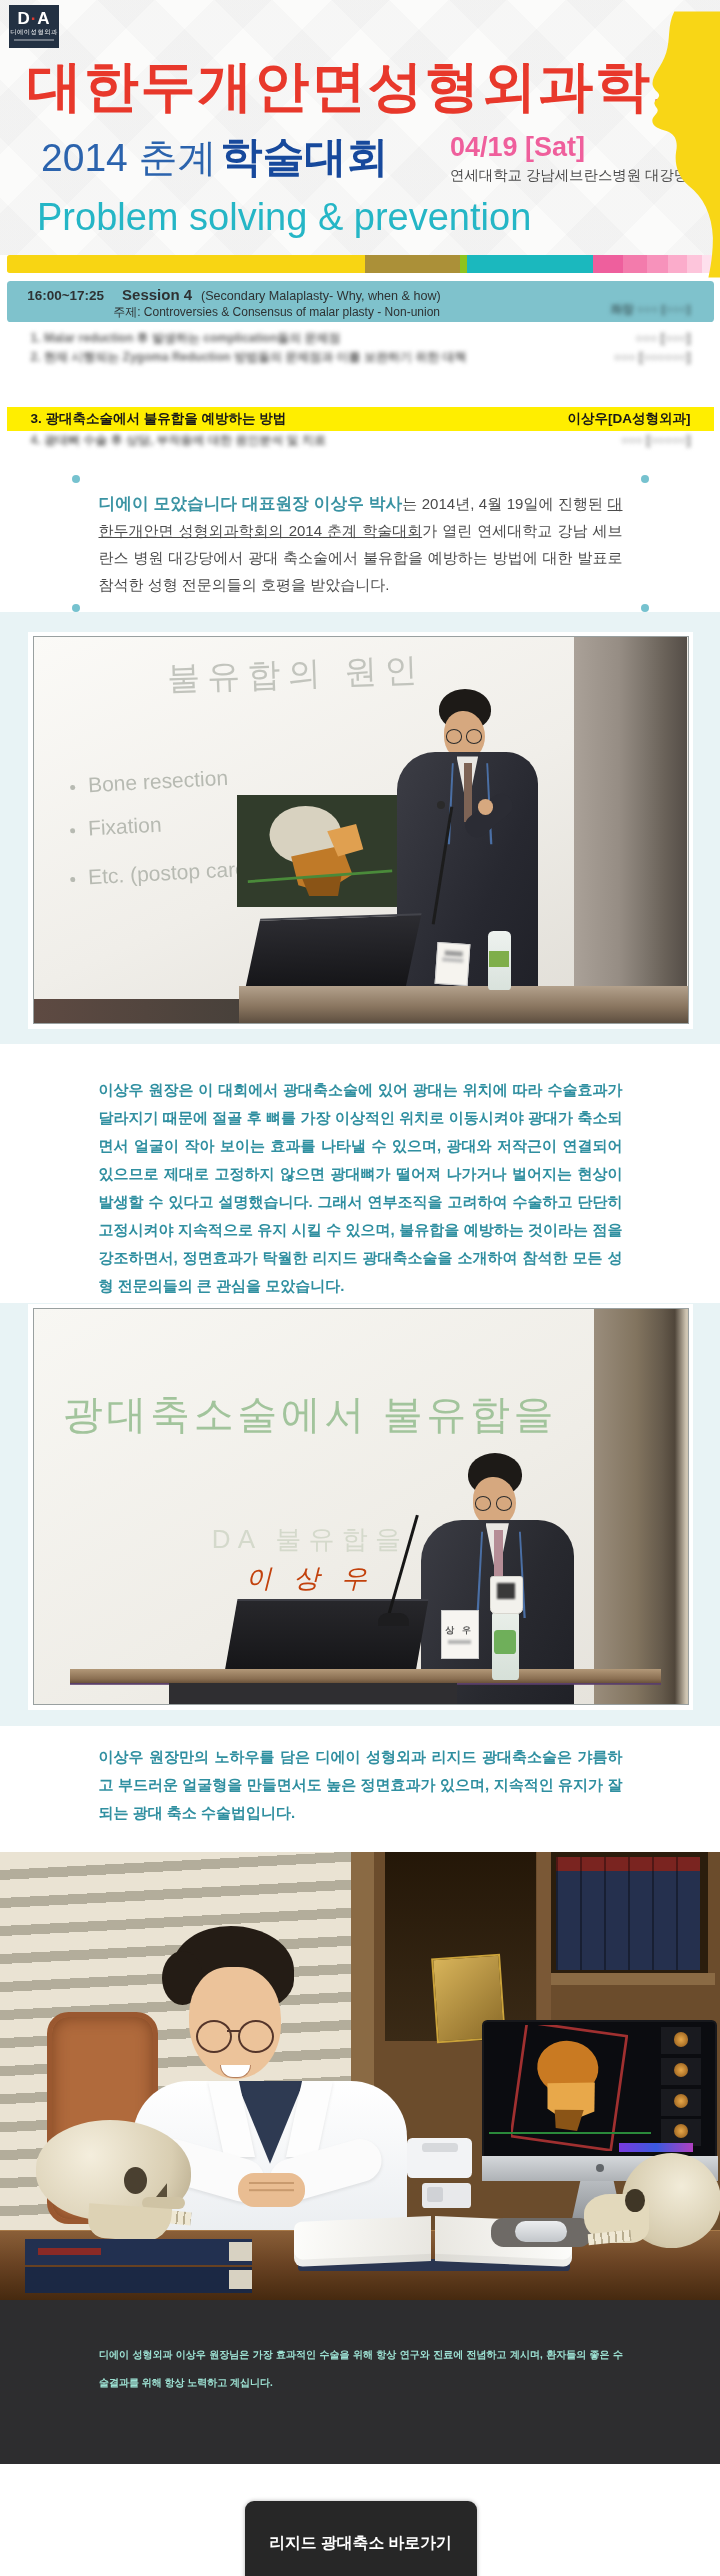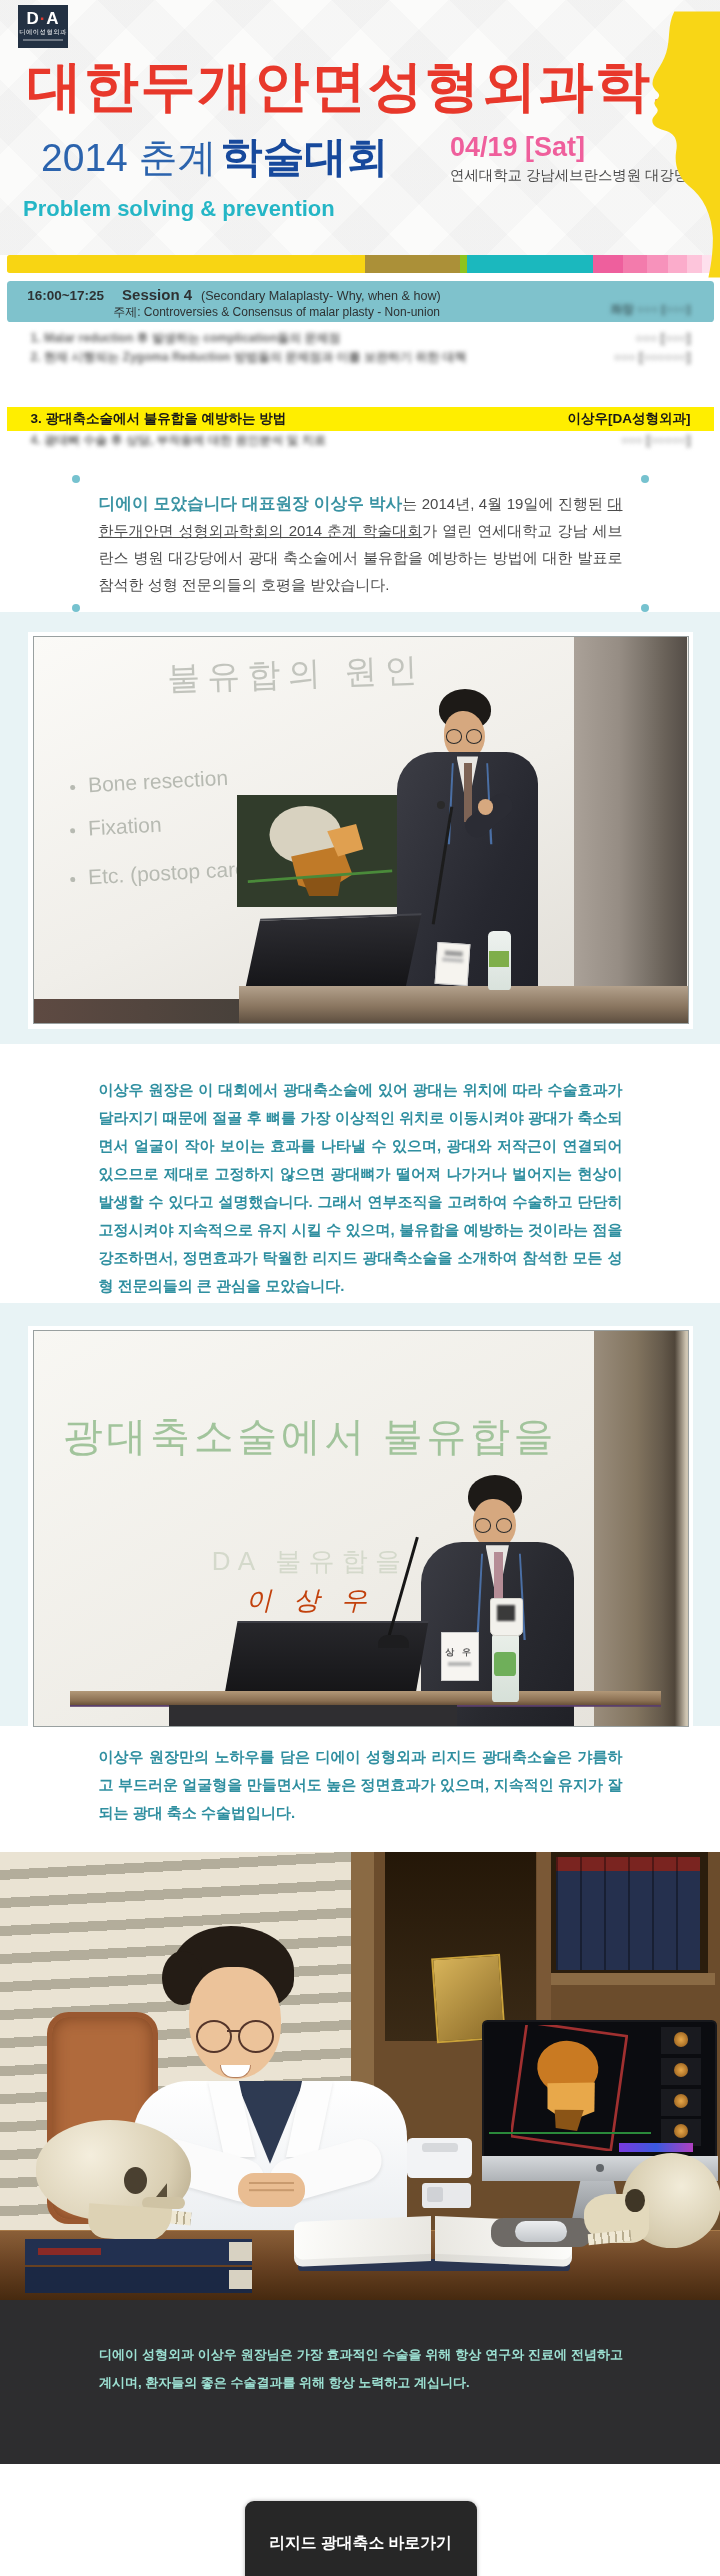--- a/index.html
+++ b/index.html
@@ -3,35 +3,35 @@
 <meta charset="utf-8">
 <style>
   html,body{margin:0;padding:0;background:#fff;}
   .page{position:relative;width:721px;height:2576px;margin:0 auto;background:#fff;overflow:hidden;
         font-family:"Liberation Sans","DejaVu Sans",sans-serif;}
 
   
   .header{position:relative;height:255px;background-color:#fbfbfa;
     background-image:repeating-linear-gradient(45deg,rgba(120,120,130,.035) 0 41px,transparent 41px 83px),
                      repeating-linear-gradient(-45deg,rgba(120,120,130,.035) 0 41px,transparent 41px 83px);}
-  .logo{position:absolute;left:18px;top:5.4px;width:50px;height:43px;background:#233143;color:#fff;
+  .logo{position:absolute;left:9px;top:5.4px;width:50px;height:43px;background:#233143;color:#fff;
         text-align:center;z-index:4;}
   .logo-da{font-size:17px;font-weight:bold;letter-spacing:0.9px;line-height:19px;margin-top:3.6px;}
   .logo-da .dot{color:#e0392f;}
   .logo-kr{font-size:6.3px;letter-spacing:0.5px;line-height:8px;}
   .logo-en{margin:2.7px auto 0;width:40px;height:2.7px;background:rgba(255,255,255,.35);}
   .h-title{position:absolute;left:27px;top:50px;width:685px;white-space:nowrap;
            font-family:"Liberation Serif","DejaVu Serif",serif;font-weight:bold;
            font-size:55px;color:#e8382b;letter-spacing:1.8px;z-index:2;}
   .h-sub{position:absolute;left:41px;top:129px;white-space:nowrap;z-index:2;}
   .h-season{font-size:39px;color:#2b63ad;}
   .h-event{font-size:42px;color:#17499c;font-weight:bold;}
   .h-date{position:absolute;left:450px;top:132px;font-size:27px;color:#ef5f9c;font-weight:bold;z-index:2;}
   .h-venue{position:absolute;left:450px;top:166px;font-size:14.4px;color:#4c4c4c;z-index:2;}
-  .h-tagline{position:absolute;left:23px;top:196px;font-size:22px;color:#25b6c6;font-weight:bold;z-index:2;}
+  .h-tagline{position:absolute;left:37px;top:196px;font-size:38px;color:#25b6c6;font-weight:normal;z-index:2;}
   .silhouette{position:absolute;right:0;top:10.8px;z-index:3;}
 
   
   .colorbar{position:relative;margin:0 7.2px;height:18px;display:flex;z-index:1;}
   .cb{height:100%;}
   .cb-yellow{width:358px;background:#f8d513;border-radius:2.7px 0 0 2.7px;}
   .cb-olive{width:95px;background:#ab9038;}
   .cb-lime{width:7.2px;background:#8fc31f;}
   .cb-teal{width:126px;background:#1bb8be;}
   .cb-pink{flex:1;background:linear-gradient(90deg,#ee5f9d 0 25%,#f37bac 25% 45%,#f792bb 45% 62%,
@@ -59,21 +59,21 @@
   .cdot{position:absolute;width:8px;height:8px;border-radius:50%;background:#76c2cf;}
   .cdot.tl{left:-7.2px;top:0;} .cdot.tr{right:-7.2px;top:0;}
   .cdot.bl{left:-7.2px;bottom:0;} .cdot.br{right:-7.2px;bottom:0;}
   .intro p{width:524px;margin:0 auto;font-size:15px;line-height:27px;text-align:justify;color:#4b4b4b;}
   .lead{color:#3a93a3;font-weight:bold;font-size:16.7px;}
   .intro u{text-decoration:underline;}
 
   
   .band{background:#e8f3f5;display:flex;justify-content:center;align-items:flex-start;box-sizing:border-box;}
   .band1{height:432px;padding-top:20px;}
-  .band2{height:423px;padding-top:23px;margin-top:2.7px;}
+  .band2{height:423px;padding-top:1px;margin-top:2.7px;}
   .frame{background:#fff;padding:4.5px;}
   .scene{position:relative;overflow:hidden;border:0.9px solid #99a0a0;background:#efede8;}
   .scene1{width:654px;height:386px;}
   .scene2{width:654px;height:395px;}
   .abs{position:absolute;}
 
   
   .s1-screen{left:0;top:0;width:540px;height:100%;
     background:linear-gradient(155deg,#fbfaf7 0%,#f0eee9 55%,#e1ded7 100%);}
   .s1-wall{left:540px;top:0;width:113px;height:100%;
@@ -251,21 +251,21 @@
           background:#e3d9bc;}
   .skR-eye{position:absolute;left:41px;top:36px;width:20px;height:23.4px;border-radius:50%;background:#3f3626;}
   .skR-teeth{position:absolute;left:3.6px;top:79px;width:43px;height:10.8px;transform:rotate(-6deg);
              background:repeating-linear-gradient(90deg,#efe8d4 0 5.4px,#b8ad90 5.4px 7.2px);}
   .s3-pad{left:491px;top:366px;width:101px;height:29px;background:#6e6a66;border-radius:12.6px;}
   .s3-mouse{left:515px;top:369px;width:52px;height:21.6px;border-radius:10.8px;
             background:linear-gradient(#eceef0,#c2c6ca);}
 
   
   .dark{height:164px;background:#2d2d2f;box-sizing:border-box;padding-top:41px;}
-  .dark p{width:524px;margin:0 0 0 99px;font-size:13px;line-height:28px;text-align:justify;
+  .dark p{width:524px;margin:0 0 0 99px;font-size:10px;line-height:28px;text-align:justify;
           color:#9ce0d2;font-weight:bold;}
   .cta-area{height:194px;text-align:center;background:#fff;}
   .cta{margin-top:37px;width:232px;height:86px;background:#272727;color:#fff;font-size:15.8px;
        font-weight:bold;font-family:inherit;border:none;border-radius:9px;cursor:pointer;
        box-shadow:0 0.9px 4.5px rgba(0,0,0,.3);}
 </style>
 </head>
 <body>
 
 <div class="page">

